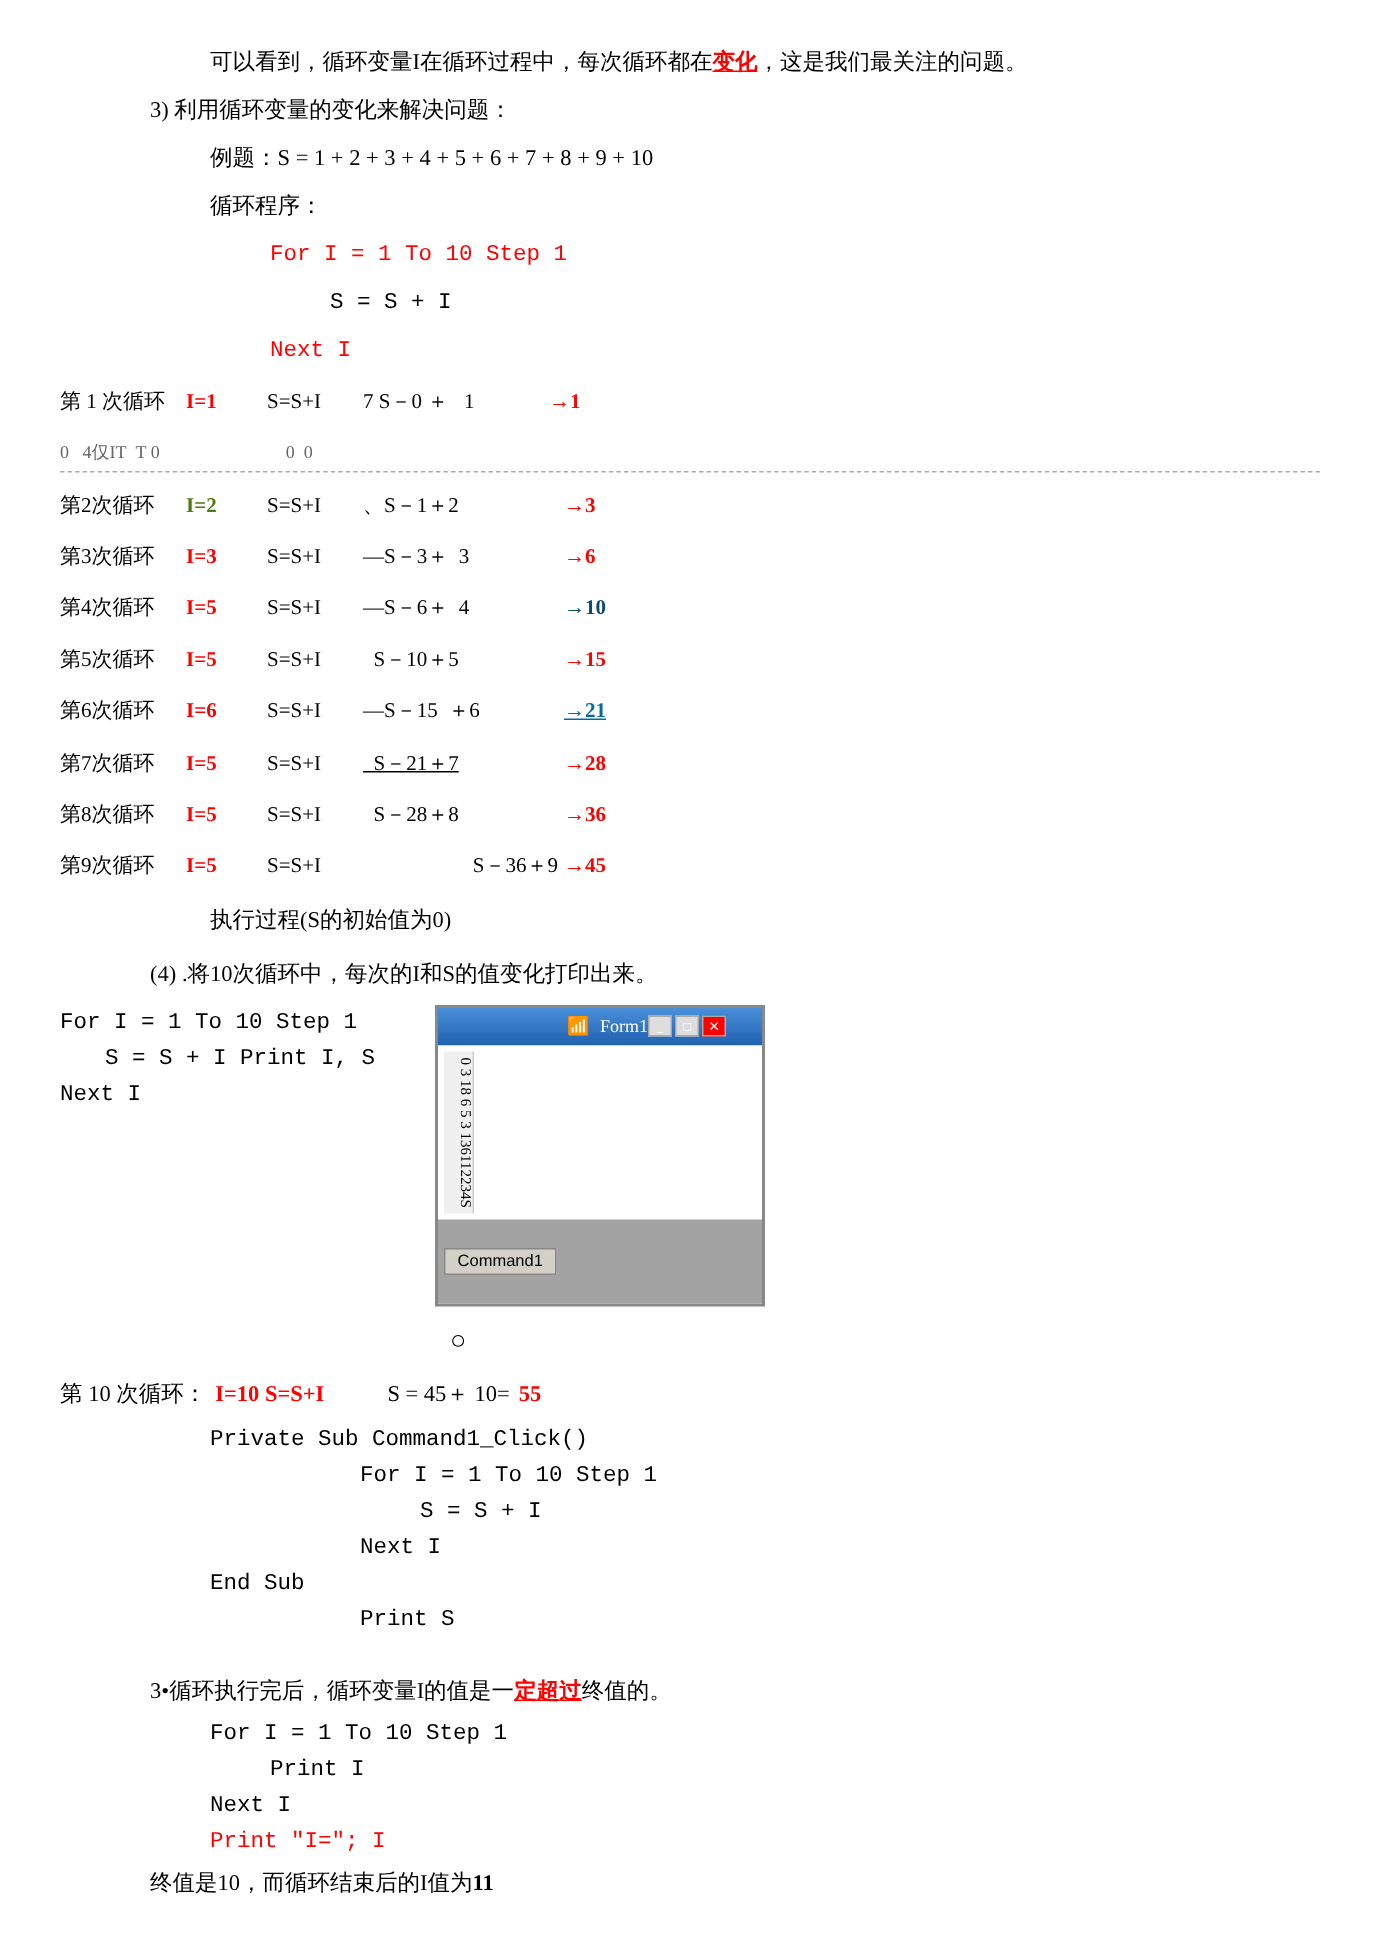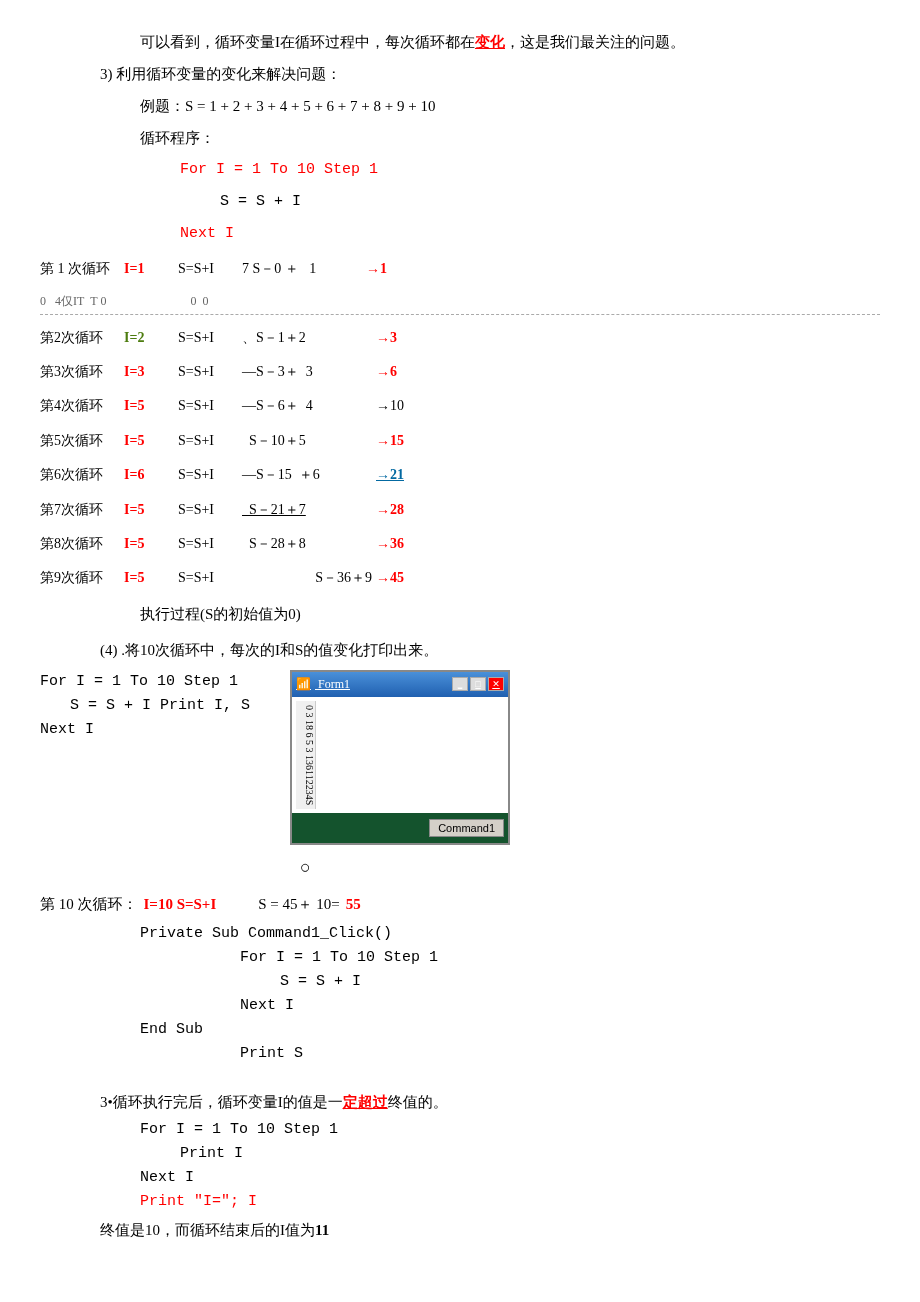--- a/index.html
+++ b/index.html
@@ -20,36 +20,35 @@
     .indent4 { margin-left: 180px; }
     .red { color: red; }
     .bold { font-weight: bold; }
     .underline { text-decoration: underline; }
     .code { font-family: "Courier New", monospace; }
     .window-container { display: flex; align-items: flex-start; gap: 20px; margin: 8px 0; }
     .win { border: 2px solid #888; width: 220px; font-size: 12px; }
     .win-titlebar {
       background: linear-gradient(to bottom, #4a90d9, #2060b0);
       color: white;
-      padding: 3px 4px;
+      padding: 3px 24px;
       display: flex;
       align-items: center;
-      justify-content: space-between;
+      justify-content: flex-end;
       font-size: 12px;
-      text-decoration: underline;
     }
     .win-controls { display: flex; gap: 2px; }
     .win-btn { width: 16px; height: 14px; border: 1px solid #aaa; font-size: 9px; display: flex; align-items: center; justify-content: center; cursor: pointer; }
     .win-btn.minimize { background: #ddd; }
     .win-btn.maximize { background: #ddd; }
     .win-btn.close { background: red; color: white; }
     .win-body { display: flex; background: white; min-height: 80px; padding: 4px; }
     .win-sidebar { width: 20px; background: #f0f0f0; border-right: 1px solid #ccc; display: flex; flex-direction: column; align-items: center; padding: 4px 0; font-size: 10px; writing-mode: vertical-rl; text-orientation: mixed; }
     .win-content { flex: 1; padding: 2px 6px; font-size: 11px; line-height: 1.6; }
-    .win-footer { background: #14532d; padding: 6px 4px; display: flex; justify-content: flex-end; }
+    .win-footer { background: #a3a3a3; padding: 19px 4px; display: flex; justify-content: flex-start; }
     .command-btn { background: #d4d0c8; border: 1px solid #888; padding: 2px 8px; font-size: 11px; cursor: pointer; }
     .loop-row { display: flex; align-items: baseline; gap: 4px; margin: 12px 0; font-size: 14px; }
     .loop-label { min-width: 80px; }
   </style>
 </head>
 <body>
 
 <div class="section indent2" style="margin-top:10px;">
   <span>可以看到，循环变量I在循环过程中，每次循环都在</span><span class="red bold underline">变化</span><span>，这是我们最关注的问题。</span>
 </div>
@@ -105,21 +104,21 @@
     <span style="min-width:60px;">S=S+I</span>
     <span style="min-width:130px;">—S－3＋&nbsp;&nbsp;3</span>
     <span style="color:red;font-weight:bold;">→6</span>
   </div>
 
   <div class="loop-row">
     <span class="loop-label">第4次循环</span>
     <span style="color:red;font-weight:bold;min-width:50px;">I=5</span>
     <span style="min-width:60px;">S=S+I</span>
     <span style="min-width:130px;">—S－6＋&nbsp;&nbsp;4</span>
-    <span style="color:#000000;font-weight:normal;">→10</span>
+    <span style="color:#0c4a6e;font-weight:bold;">→10</span>
   </div>
 
   <div class="loop-row">
     <span class="loop-label">第5次循环</span>
     <span style="color:red;font-weight:bold;min-width:50px;">I=5</span>
     <span style="min-width:60px;">S=S+I</span>
     <span style="min-width:130px;">&nbsp;&nbsp;S－10＋5</span>
     <span style="color:red;font-weight:bold;">→15</span>
   </div>
 

